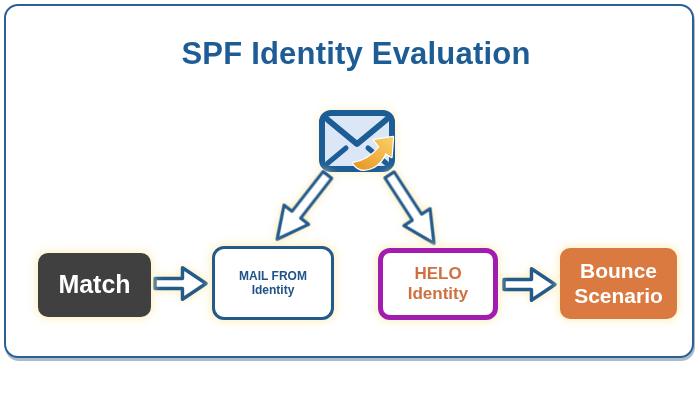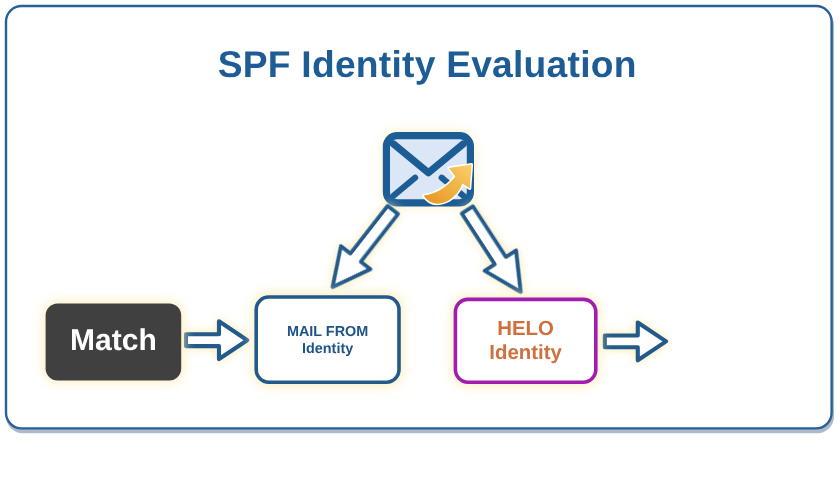--- a/index.html
+++ b/index.html
@@ -38,21 +38,21 @@
   .node-match{
     left:32px;top:247px;width:113px;height:64px;border-radius:10px;
     background:#404040;color:#ffffff;font-size:25px;font-weight:800;
   }
   .node-mailfrom{
     left:206px;top:240px;width:122px;height:74px;border-radius:12px;
     background:#ffffff;border:3px solid #235a8c;color:#1f5288;font-size:12px;font-weight:800;
   }
   .node-helo{
     left:372px;top:242px;width:120px;height:72px;border-radius:12px;
-    background:#ffffff;border:3px solid #a21caf;color:#d0703f;font-size:17px;font-weight:800;
+    background:#ffffff;border:5px solid #a21caf;color:#d0703f;font-size:17px;font-weight:800;
   }
   .node-bounce{
     left:554px;top:242px;width:117px;height:71px;border-radius:10px;
     background:#da7a40;color:#ffffff;font-size:21px;font-weight:800;
   }
   .line{display:block;}
 </style>
 </head>
 <body>
 
@@ -99,14 +99,18 @@
   <div class="node node-mailfrom">
     <span class="line">MAIL FROM</span>
     <span class="line">Identity</span>
   </div>
 
   <div class="node node-helo">
     <span class="line">HELO</span>
     <span class="line">Identity</span>
   </div>
 
+  <div class="node node-bounce">
+    <span class="line">Bounce</span>
+    <span class="line">Scenario</span>
+  </div>
 
 </div>
 
 </body></html>

